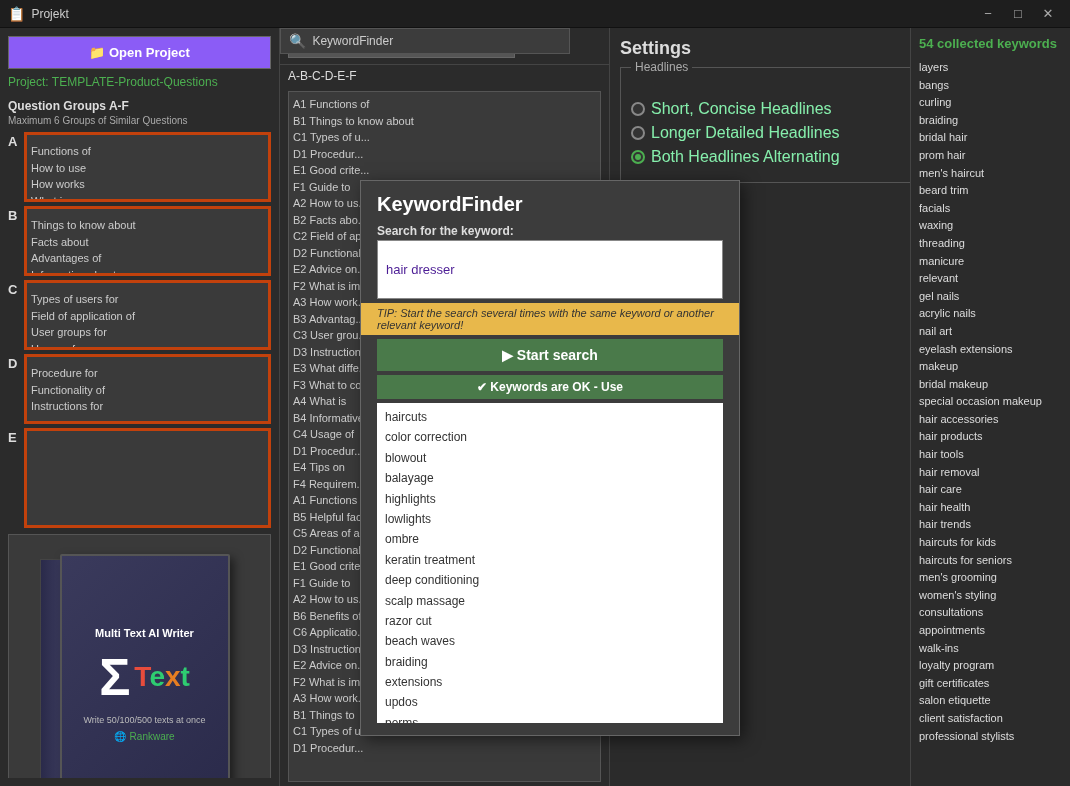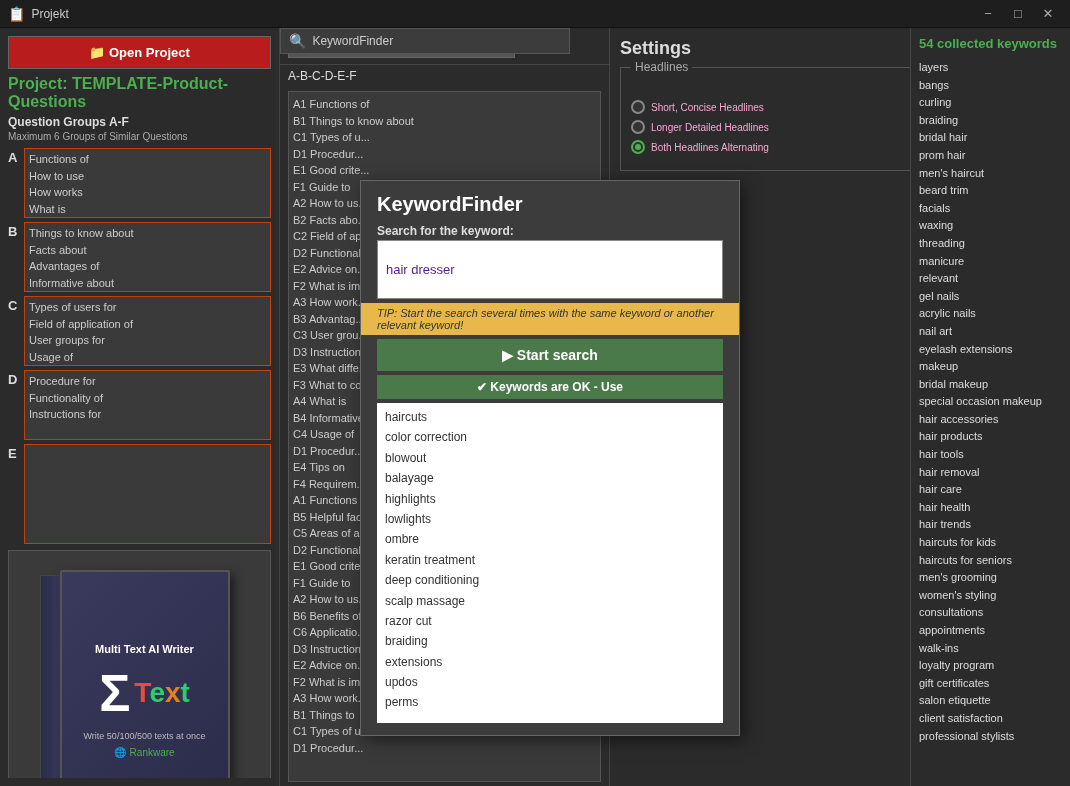--- a/index.html
+++ b/index.html
@@ -54,40 +54,40 @@
     .left-panel {
       width: 280px;
       background: #2b2b2b;
       border-right: 1px solid #444;
       display: flex;
       flex-direction: column;
       padding: 8px;
     }
 
     .open-project-btn {
-      background: #b91c1c;
+      background: #8b5cf6;
       border: 1px solid #666;
       color: #fff;
       padding: 8px 24px;
       cursor: pointer;
       font-size: 13px;
       font-weight: bold;
       text-align: center;
       margin-bottom: 6px;
       display: flex;
       align-items: center;
       justify-content: center;
       gap: 6px;
     }
 
     .project-name {
       color: #4caf50;
-      font-size: 16px;
-      font-weight: bold;
-      margin-bottom: 4px;
+      font-size: 12px;
+      font-weight: normal;
+      margin-bottom: 10px;
     }
 
     .group-label {
       font-size: 12px;
       font-weight: bold;
       color: #ddd;
       margin-bottom: 2px;
     }
     .group-sublabel {
       font-size: 10px;
@@ -108,24 +108,24 @@
     .group-letter {
       font-weight: bold;
       color: #ddd;
       font-size: 13px;
       min-width: 16px;
       padding-top: 2px;
     }
     .group-list-box {
       flex: 1;
       background: #3a3a3a;
-      border: 1px solid #c2410c;
+      border: 3px solid #c2410c;
       height: 70px;
       overflow-y: auto;
-      padding: 2px 4px;
+      padding: 8px 4px;
       font-size: 11px;
       color: #ccc;
       position: relative;
     }
     .group-list-box-tall {
       height: 100px;
     }
     .group-list-item {
       line-height: 1.5;
       white-space: nowrap;
@@ -385,22 +385,22 @@
       background: #333;
     }
     .radio-circle.selected::after {
       content: '';
       width: 6px;
       height: 6px;
       border-radius: 50%;
       background: #4caf50;
     }
     .radio-label {
-      font-size: 10px;
-      color: #f9a8d4;
+      font-size: 16px;
+      color: #86efac;
     }
 
     
     .keywords-panel {
       position: absolute;
       right: 0;
       top: 28px;
       width: 160px;
       height: calc(786px - 28px);
       background: #2b2b2b;
@@ -603,20 +603,21 @@
     <div class="kw-item">color correction</div>
     <div class="kw-item">blowout</div>
     <div class="kw-item">balayage</div>
     <div class="kw-item">highlights</div>
     <div class="kw-item">lowlights</div>
     <div class="kw-item">ombre</div>
     <div class="kw-item">keratin treatment</div>
     <div class="kw-item">deep conditioning</div>
     <div class="kw-item">scalp massage</div>
     <div class="kw-item">razor cut</div>
+    <div class="kw-item">beach waves</div>
     <div class="kw-item">braiding</div>
     <div class="kw-item">extensions</div>
     <div class="kw-item">updos</div>
     <div class="kw-item">perms</div>
 
   </div>
 </div>
 
 <div class="keywords-panel">
   <div class="kp-title">54 collected keywords</div>

